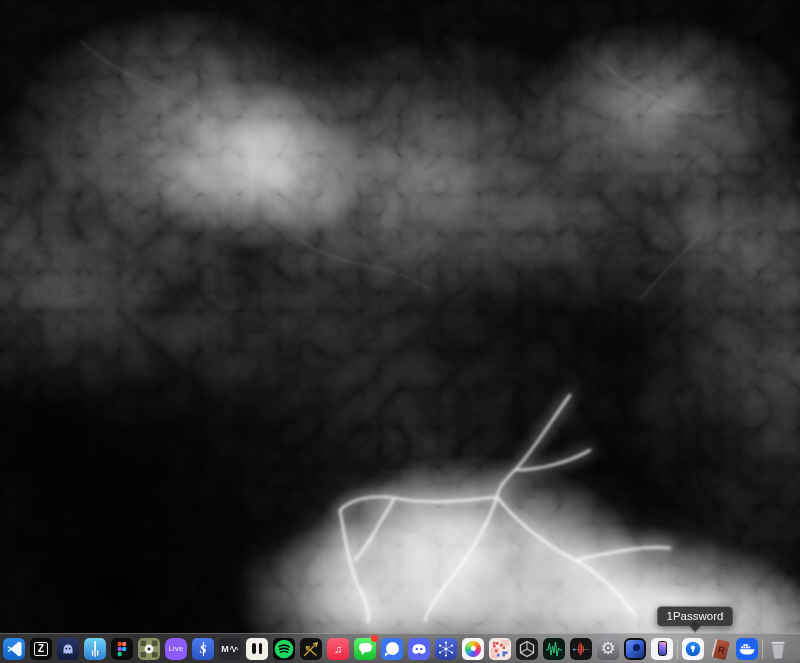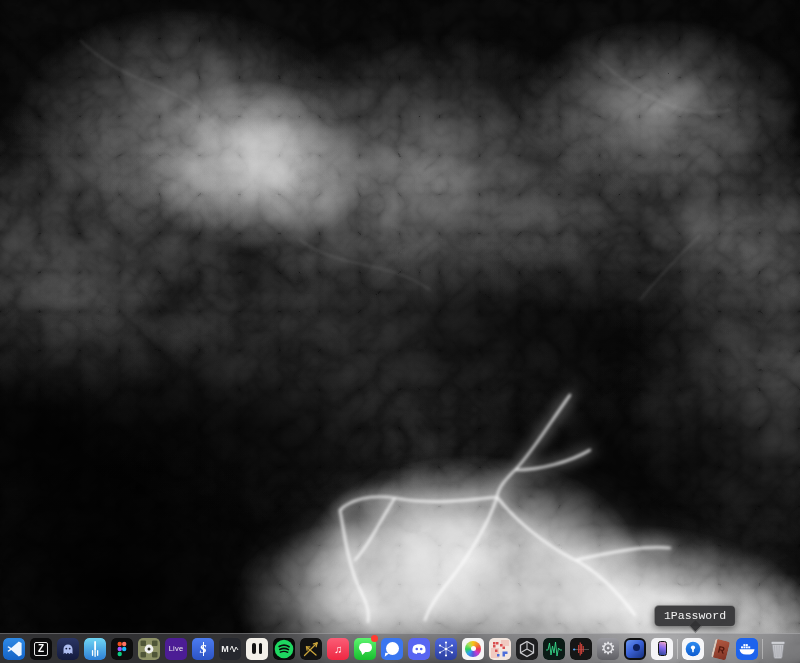--- a/index.html
+++ b/index.html
@@ -43,21 +43,21 @@
   .dock-item{width:24px;height:24px;flex:0 0 auto;display:flex;align-items:center;justify-content:center;position:relative;}
   .dock-divider{width:1px;height:20px;flex:0 0 auto;background:rgba(255,255,255,.35);}
   .badge{position:absolute;top:-2px;right:-1px;width:7.5px;height:7.5px;border-radius:50%;background:#ff3b30;}
 
   .ic{width:22px;height:22px;border-radius:5px;display:flex;align-items:center;justify-content:center;
       position:relative;overflow:hidden;box-sizing:border-box;}
   .ic svg{display:block;}
 
   .ic.zed{background:#0b0b0c;}
   .ic.zed .g{color:#fff;font-size:10px;font-weight:bold;border:1.2px solid #e8e8e8;border-radius:2px;padding:0 2.5px;line-height:12px;}
-  .ic.live{background:#4c1d95;}
+  .ic.live{background:#8b5cf6;border-radius:7px;}
   .ic.live .g{color:#ececec;font-size:7.5px;letter-spacing:.2px;}
   .ic.staffpad{background:linear-gradient(180deg,#4c7cf0,#2c53c4);}
   .ic.staffpad .g{color:#fff;font:italic 700 13px "Liberation Serif",serif;z-index:1;}
   .ic.staffpad::after{content:'';position:absolute;left:10.5px;top:4px;width:1px;height:14px;background:#fff;}
   .ic.melodyne{background:#26282e;gap:1px;}
   .ic.melodyne .g{color:#f0f0f0;font-size:9px;font-weight:bold;}
   .ic.music{background:linear-gradient(180deg,#fb5d76,#ef2742);}
   .ic.music .g{color:#fff;font-size:11px;}
   .ic.settings{background:linear-gradient(180deg,#9a9aa0,#5f5f64);}
   .ic.settings .g{color:#e6e6ea;font-size:17px;line-height:22px;}
@@ -83,21 +83,21 @@
   .ic.iphone::before{content:'';width:9px;height:15px;border-radius:2.5px;border:1.5px solid #141414;box-sizing:border-box;
       background:linear-gradient(200deg,#f6a8c0,#8a6cf0 45%,#24418f);}
   .ic.redbook{width:15px;height:19px;border-radius:2.5px;transform:rotate(14deg);margin-top:2px;
       background:linear-gradient(150deg,#b35a42,#7e3123);border-left:2px solid #d9c9bd;}
   .ic.redbook .g{color:#4f170d;font-weight:bold;font-size:9.5px;}
 
   
   .dock-tooltip{position:absolute;left:695px;bottom:36px;transform:translateX(-50%);
       background:rgba(50,50,52,.93);border:1px solid rgba(145,145,145,.85);border-radius:5px;
       color:#f2f2f2;font-size:11.5px;padding:3px 9px 4px;white-space:nowrap;
-      box-shadow:0 2px 7px rgba(0,0,0,.5);z-index:5;font-family:Liberation Mono, monospace;}
+      box-shadow:0 2px 7px rgba(0,0,0,.5);z-index:5;}
   .tt-arrow{position:absolute;left:50%;bottom:-5px;width:8px;height:8px;margin-left:-4px;transform:rotate(45deg);
       background:rgba(50,50,52,.95);border-right:1px solid rgba(145,145,145,.85);border-bottom:1px solid rgba(145,145,145,.85);}
 </style>
 </head>
 <body>
 
 <div class="wallpaper">
   <div class="wp-base"></div>
   <svg class="wp-noise" width="800" height="663">
     <filter id="clouds" x="0" y="0" width="100%" height="100%">

